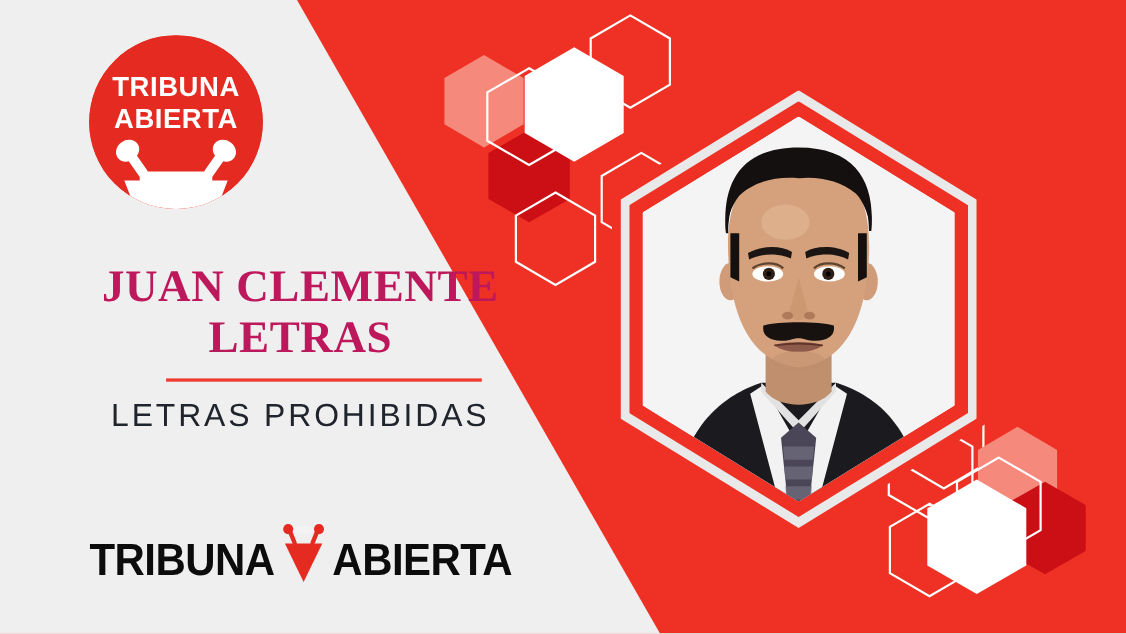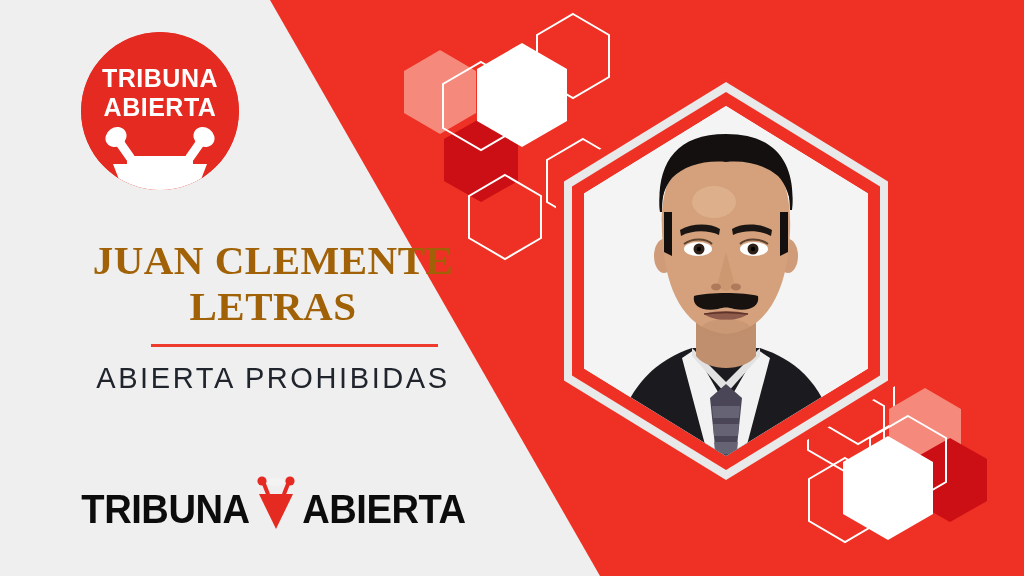--- a/index.html
+++ b/index.html
@@ -73,21 +73,21 @@
   .badge-logo svg { width:158px; height:158px; display:block; }
 
   
   .headline {
     position:absolute; left:0; top:238px; width:470px;
     text-align:center;
     font-family:"Liberation Serif", serif;
     font-size:41px;
     line-height:1.12;
     letter-spacing:0.5px;
-    color:#a16207;
+    color:#be185d;
     padding:0 20px;
   }
   .headline-line2 { display:block; }
 
   .divider {
     position:absolute; left:113px; top:344px;
     width:287px; height:3px;
     background:#ee3b2d;
   }
 
@@ -237,21 +237,21 @@
       </svg>
     </div>
 
     <h1 class="headline">
       <span>JUAN CLEMENTE</span>
       <span class="headline-line2">LETRAS</span>
     </h1>
 
     <div class="divider"></div>
 
-    <div class="subtitle">ABIERTA PROHIBIDAS</div>
+    <div class="subtitle">LETRAS PROHIBIDAS</div>
 
     <div class="wordmark">
       <span class="wm-text">TRIBUNA</span>
       <span class="wm-icon">
         <svg viewBox="0 0 46 58" aria-hidden="true">
 
           <circle cx="9" cy="9" r="4.6" fill="#e52b21"></circle>
           <circle cx="37" cy="9" r="4.6" fill="#e52b21"></circle>
           <rect x="11" y="10" width="4" height="14" rx="2" fill="#e52b21" transform="rotate(-22 13 17)"></rect>
           <rect x="31" y="10" width="4" height="14" rx="2" fill="#e52b21" transform="rotate(22 33 17)"></rect>

